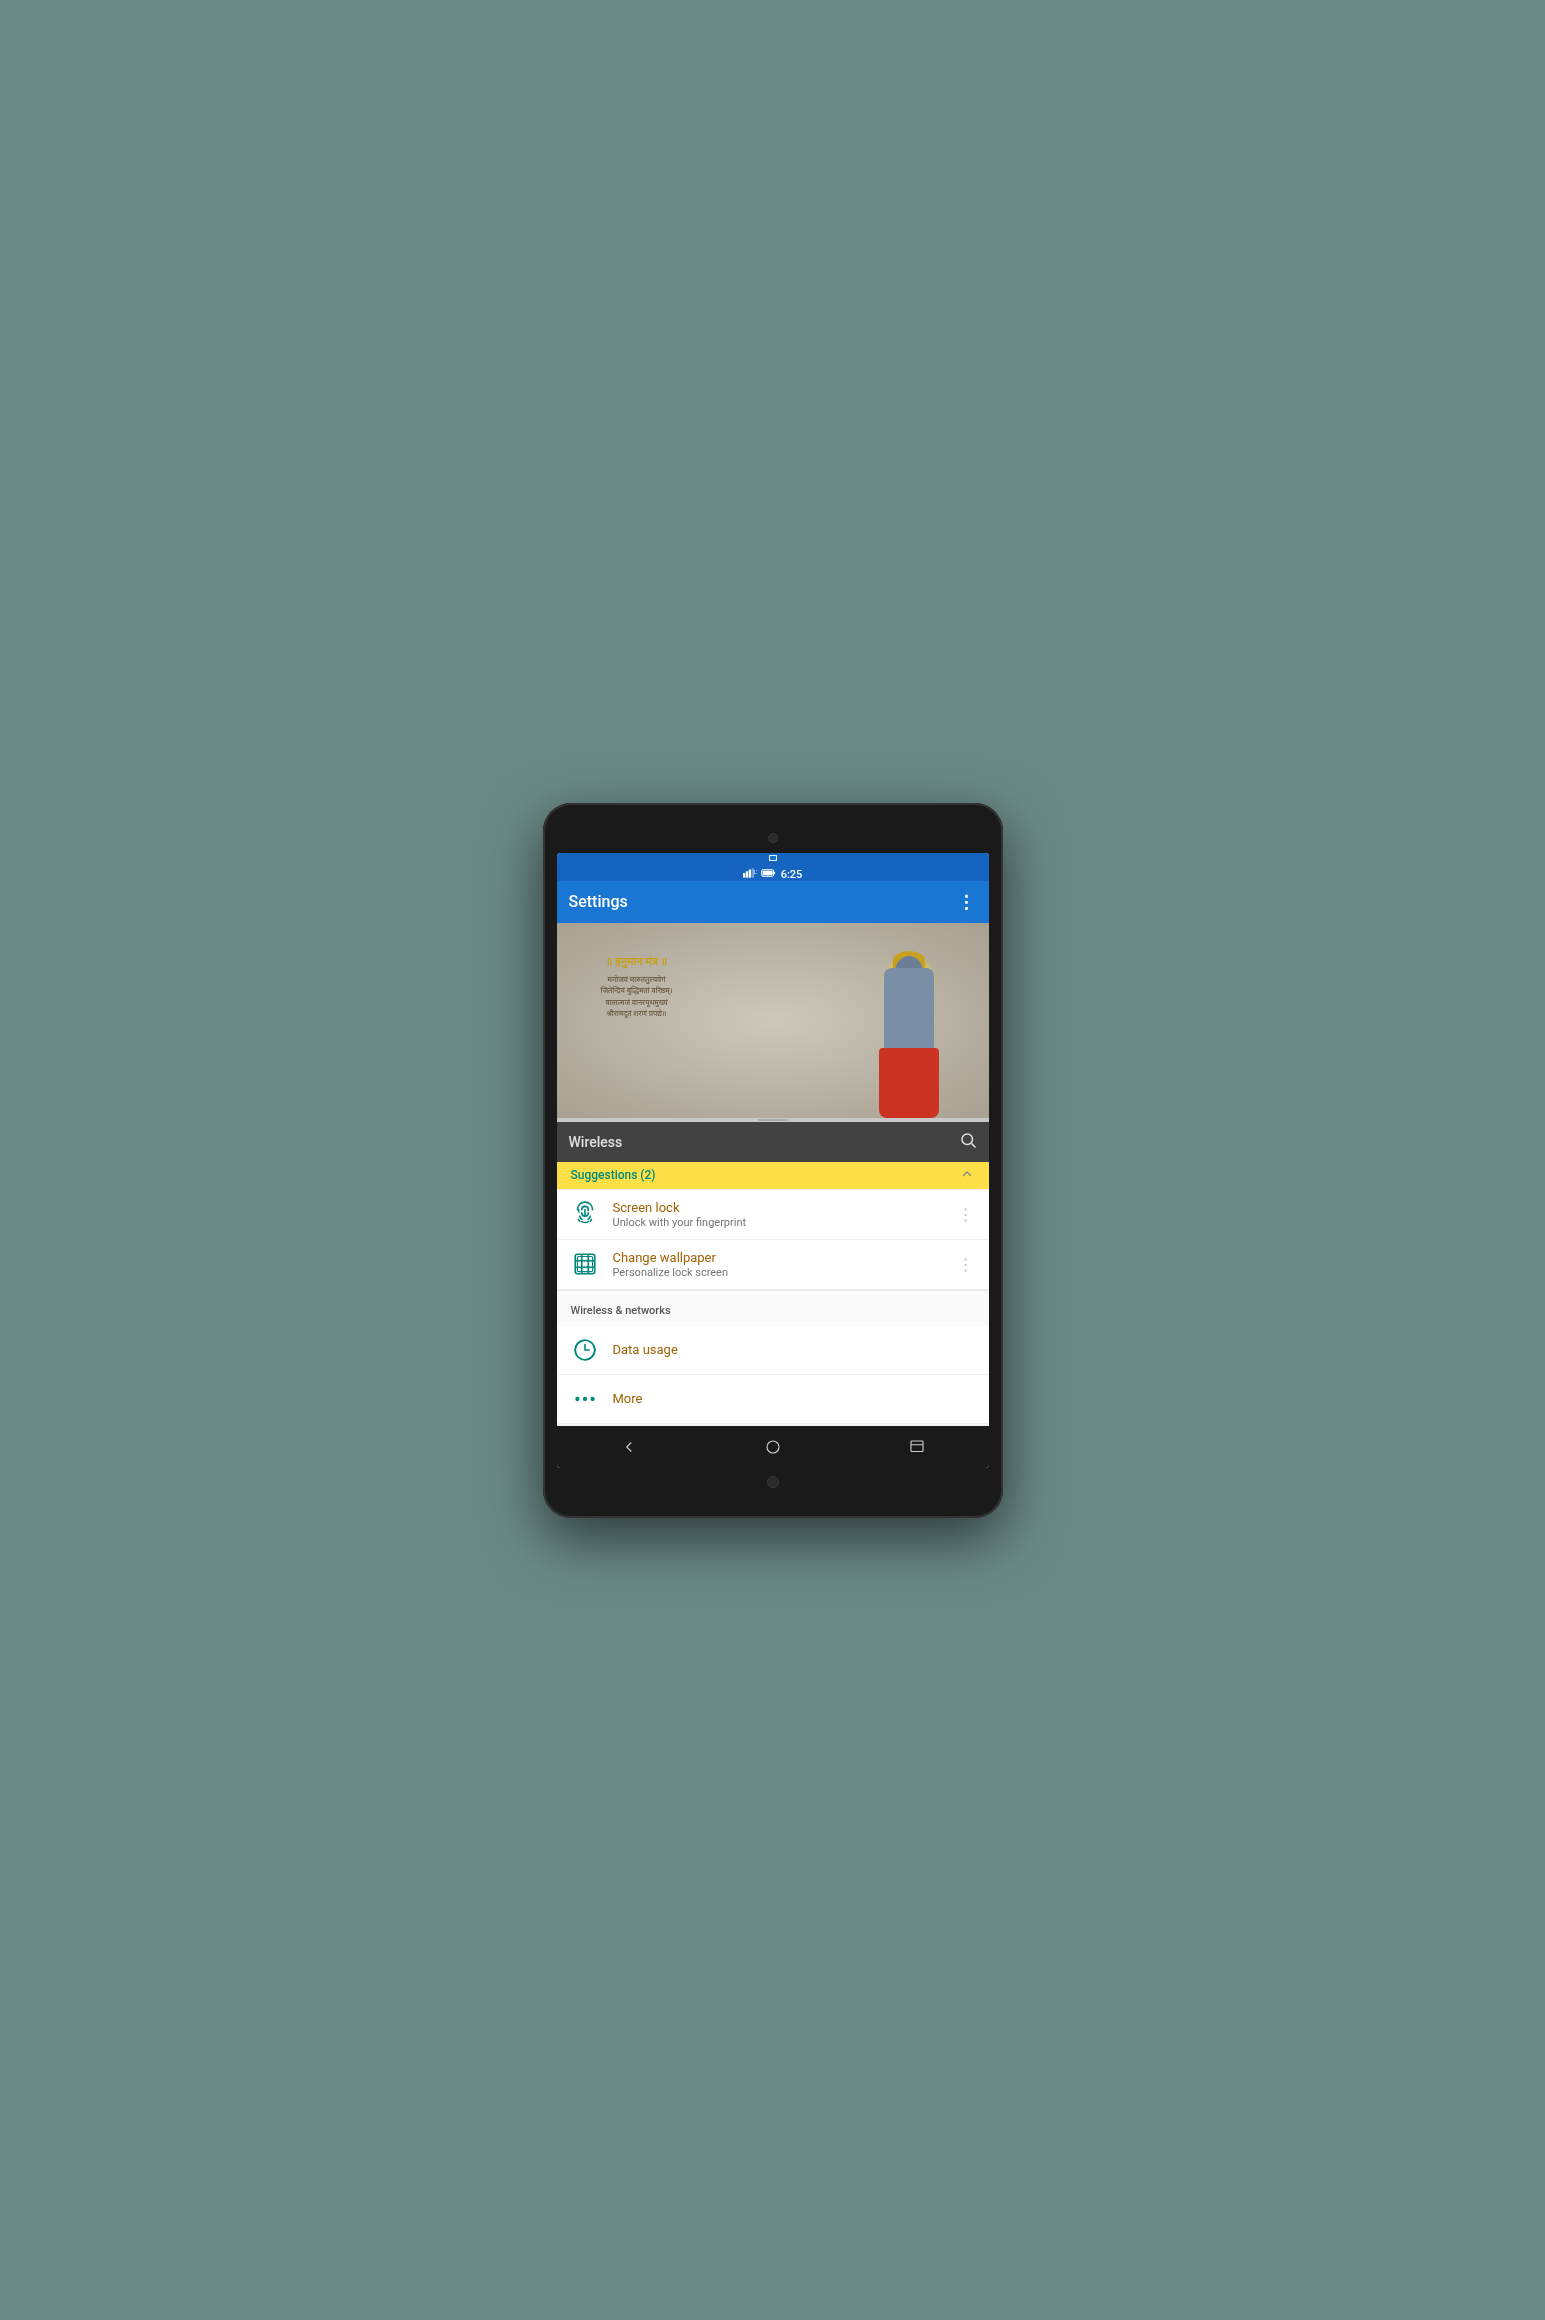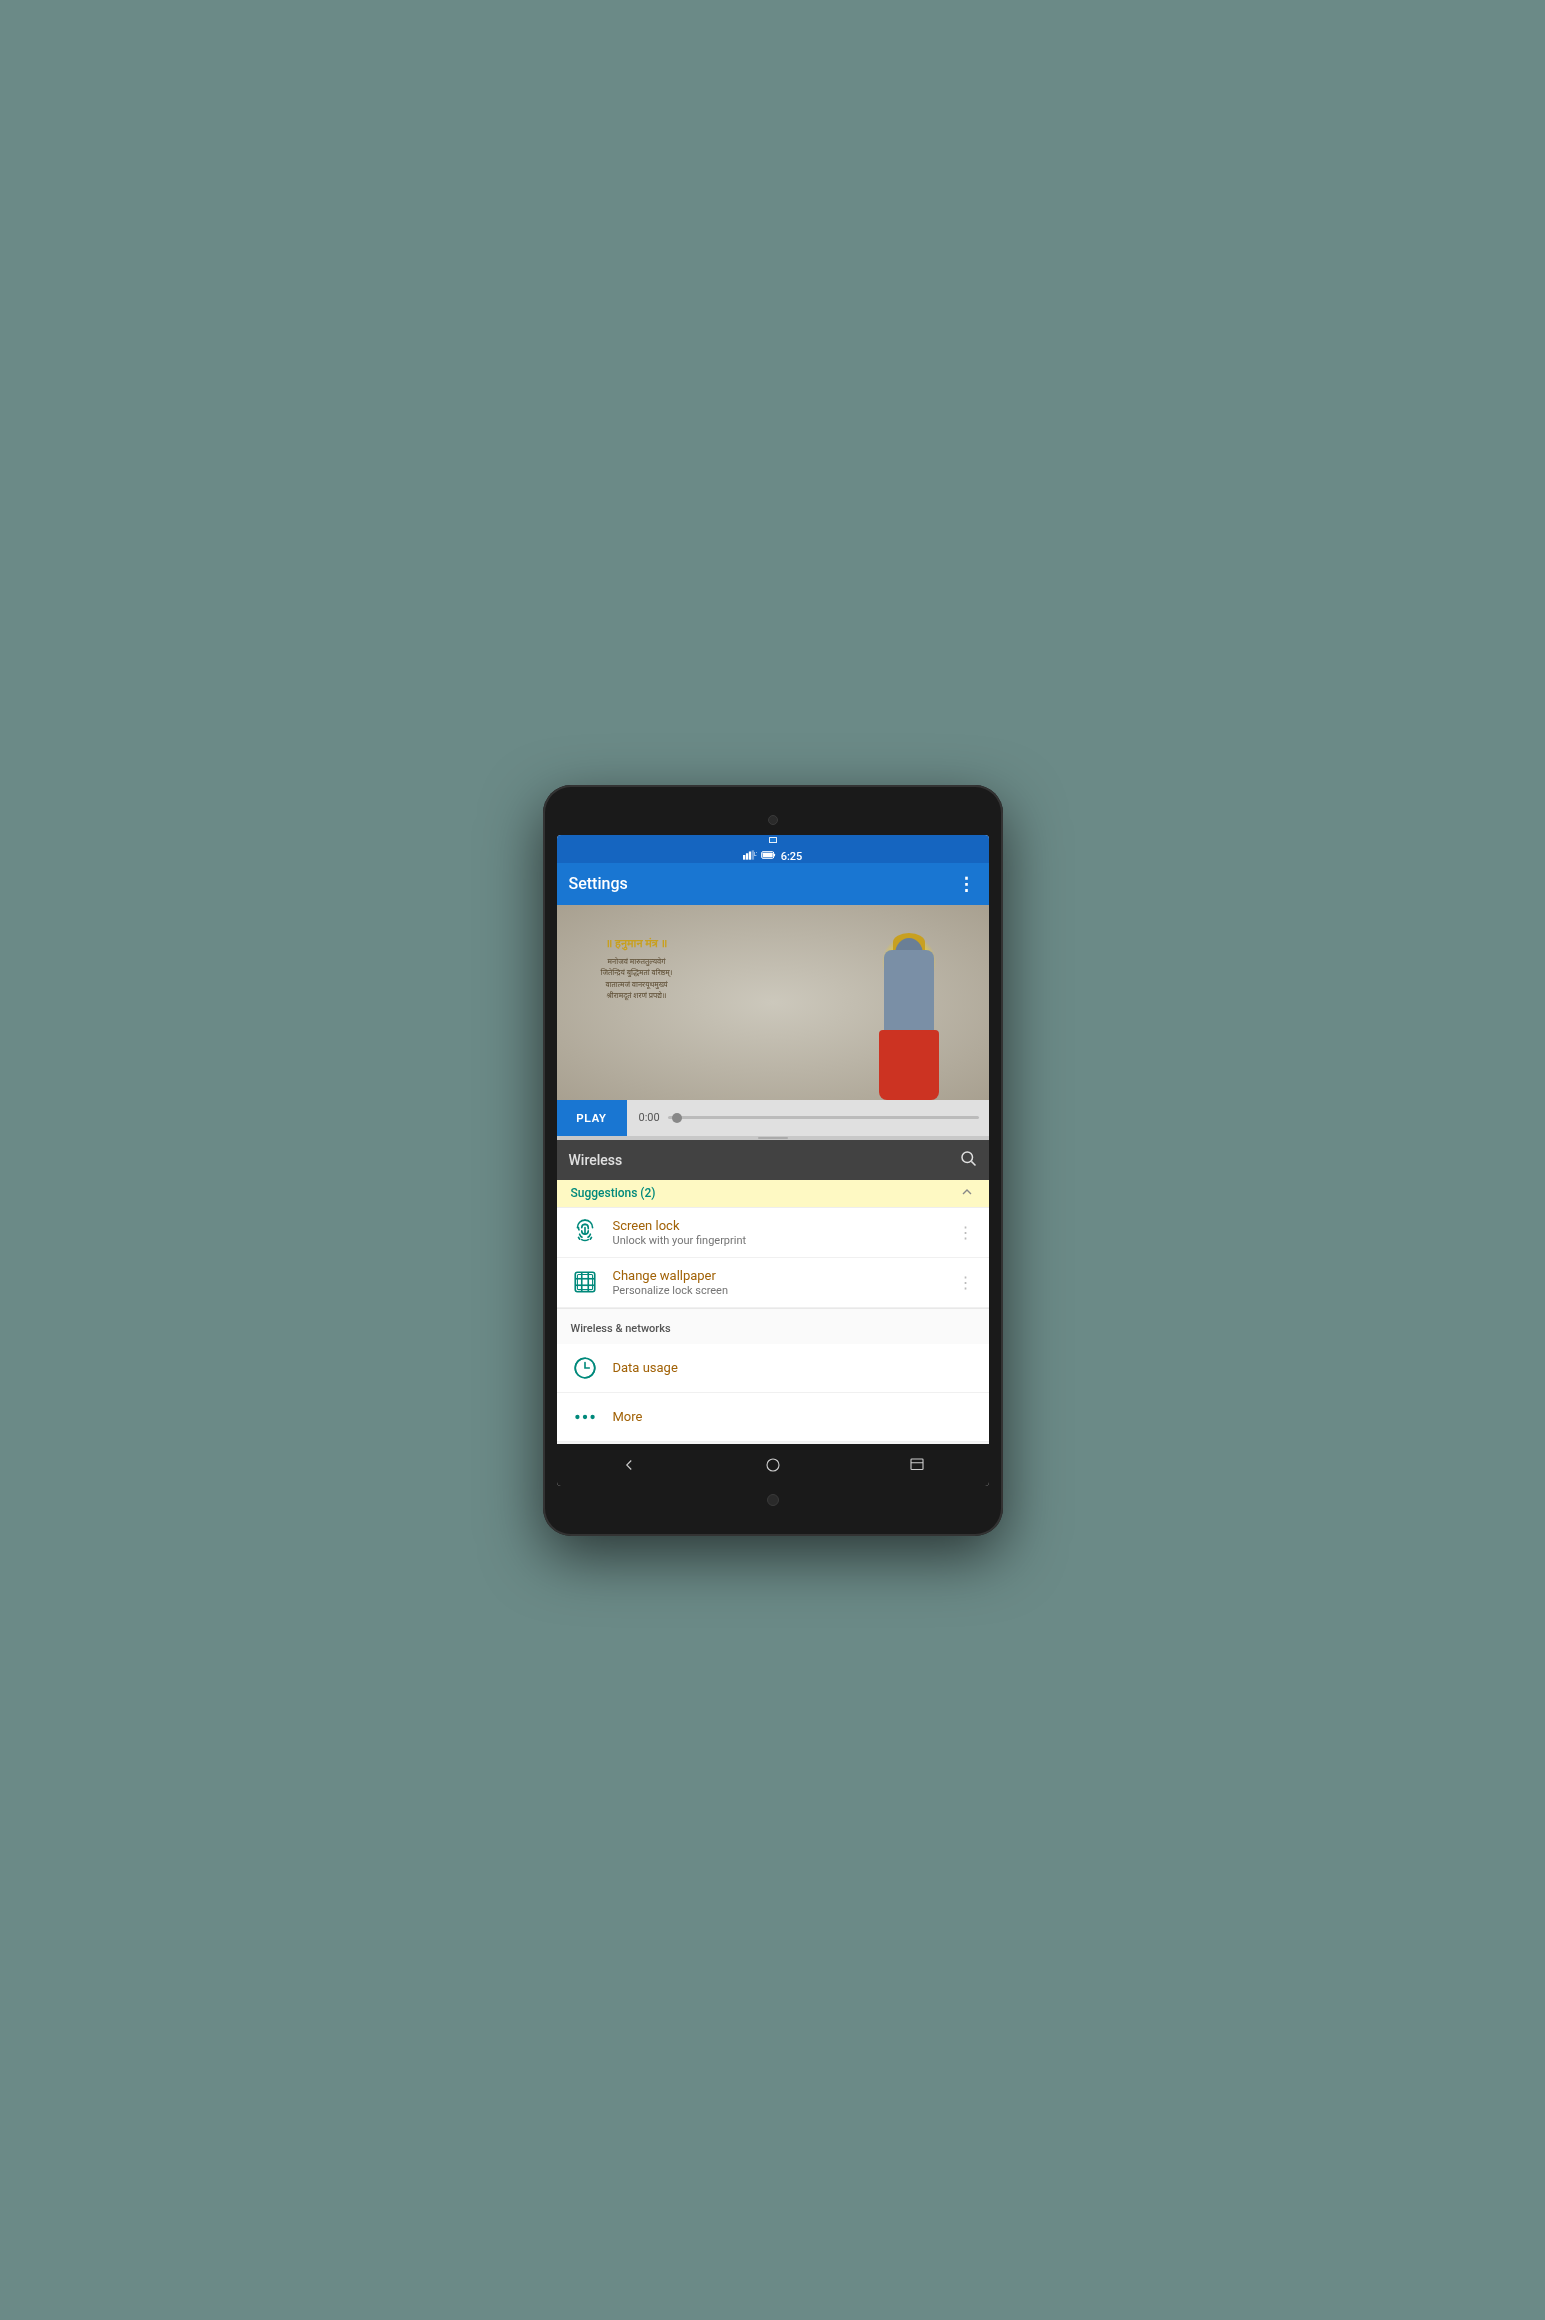--- a/index.html
+++ b/index.html
@@ -300,21 +300,21 @@
     }
 
     .search-icon-btn {
       color: #e0e0e0;
       font-size: 16px;
       cursor: pointer;
     }
 
     
     .suggestions-header {
-      background: #fef9c3;
+      background: #fde047;
       padding: 4px 14px;
       display: flex;
       align-items: center;
       justify-content: space-between;
       border-bottom: 1px solid #eee;
     }
 
     .suggestions-label {
       color: #00897b;
       font-size: 12px;
@@ -473,27 +473,20 @@
       <div class="hanuman-container">
         <div class="halo"></div>
         <div class="crown"></div>
         <div class="figure-head"></div>
         <div class="ornament"></div>
         <div class="figure-body"></div>
         <div class="robe-red"></div>
       </div>
     </div>
 
-    <div class="play-bar">
-      <button class="play-button">PLAY</button>
-      <span class="play-time">0:00</span>
-      <div class="play-slider">
-        <div class="play-thumb"></div>
-      </div>
-    </div>
 
     <div class="drag-handle">
       <div class="drag-line"></div>
     </div>
 
     <div class="settings-toolbar">
       <span class="settings-title">Wireless</span>
       <span class="search-icon-btn">
         <svg width="18" height="18" viewBox="0 0 24 24" fill="none" stroke="#e0e0e0" stroke-width="2">
           <circle cx="11" cy="11" r="7"></circle>

